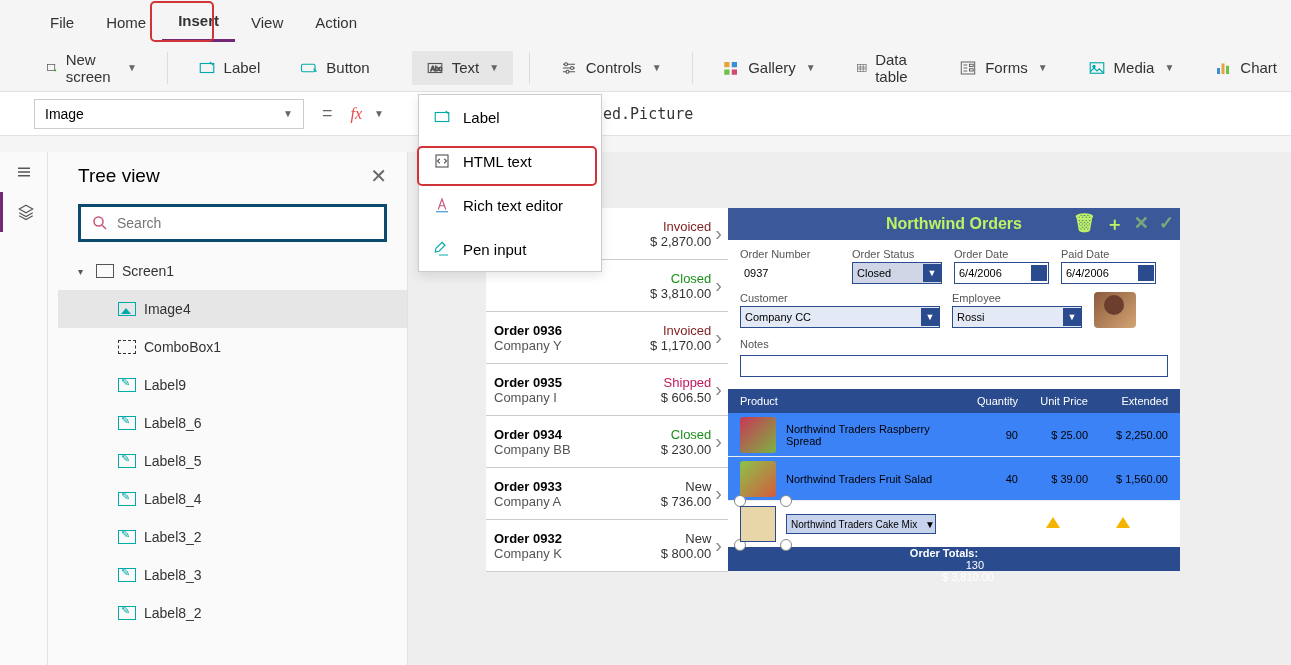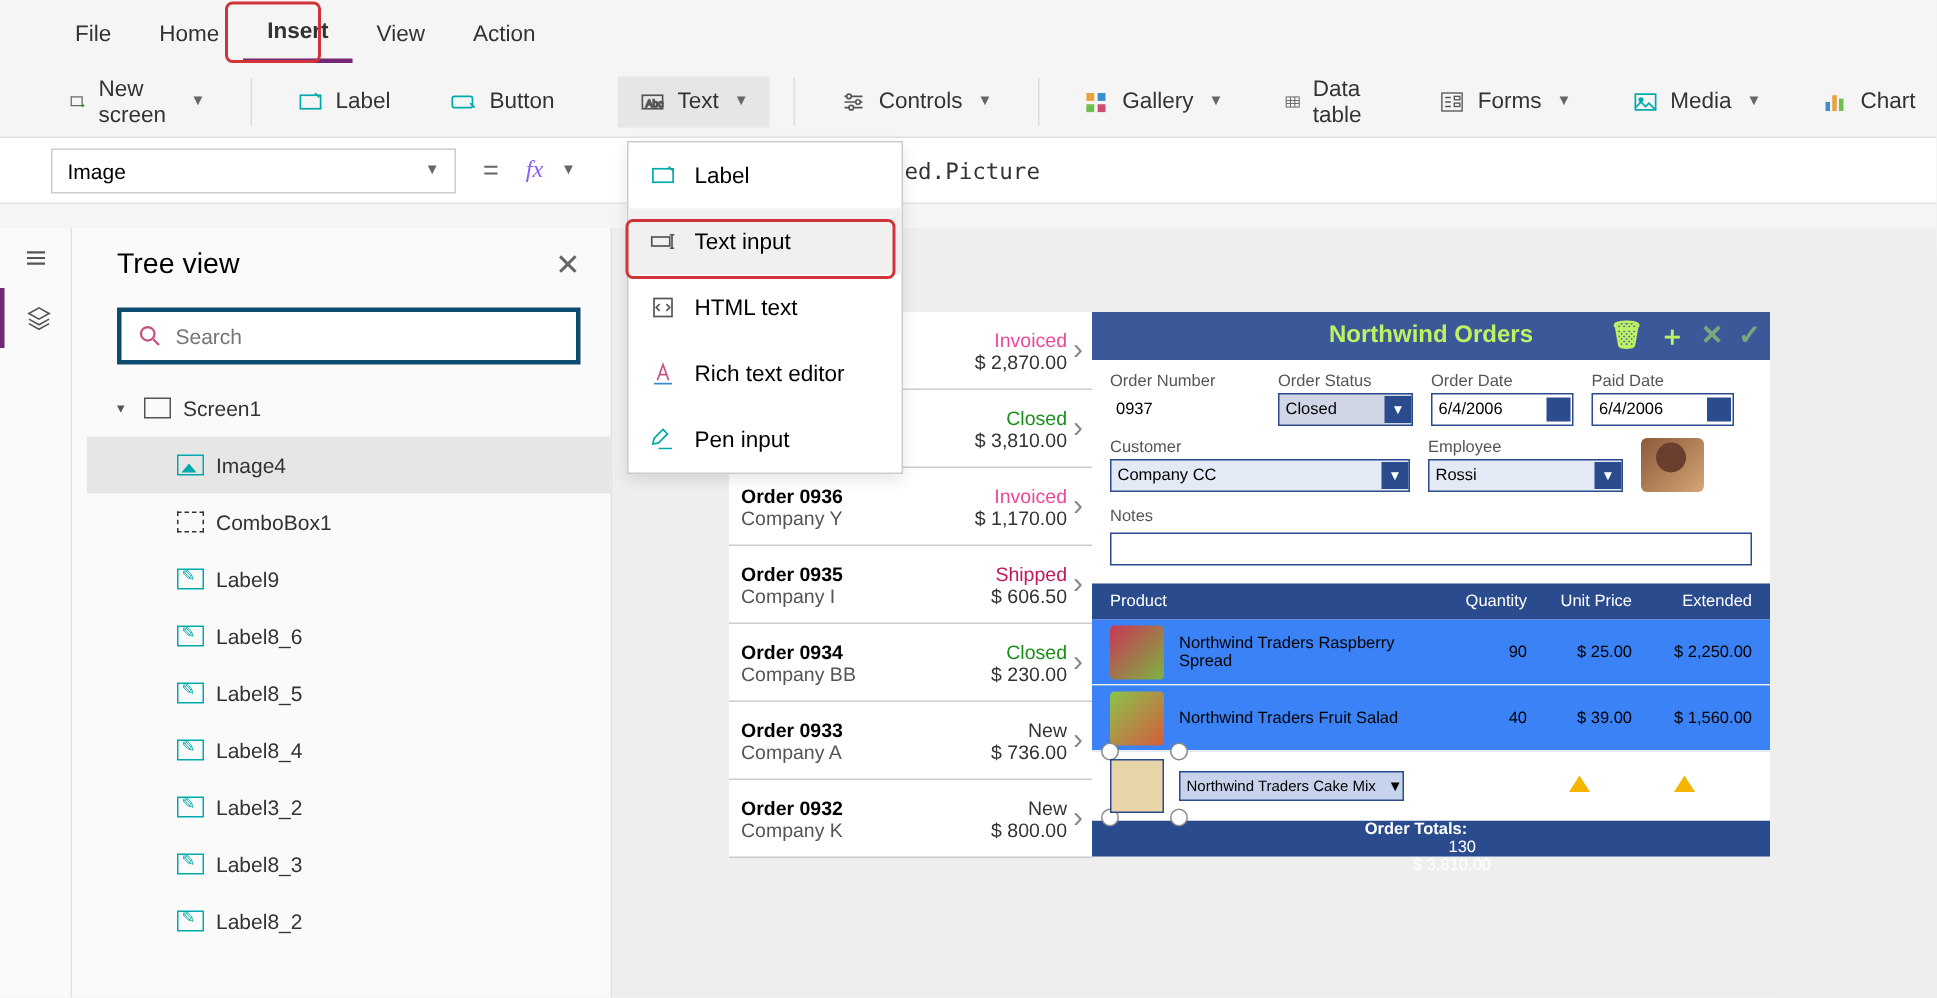--- a/index.html
+++ b/index.html
@@ -15,21 +15,21 @@
 .ribbon { display: flex; align-items: center; height: 48px; background: #f5f5f5; padding-left: 32px; gap: 12px; border-bottom: 1px solid #e1e1e1; }
 .ribbon .rbtn { display: flex; align-items: center; gap: 8px; padding: 8px 14px; font-size: 15px; color: #333; cursor: pointer; }
 .ribbon .rbtn.active { background: #e6e6e6; margin-left: 16px; }
 .ribbon .sep { width: 1px; height: 32px; background: #ddd; margin: 0 4px; }
 .chev { font-size: 10px; color: #666; margin-left: 2px; }
 
 
 .formulabar { display: flex; align-items: center; height: 44px; background: #fff; border-bottom: 1px solid #e1e1e1; padding-left: 34px; gap: 10px; }
 .prop-select { width: 270px; height: 30px; border: 1px solid #ccc; display: flex; align-items: center; justify-content: space-between; padding: 0 10px; background: #fff; font-size: 14px; }
 .eq { font-size: 18px; color: #666; padding: 0 8px; }
-.fx { font-style: italic; font-size: 16px; color: #8b5cf6; font-family: "Segoe UI", serif; }
+.fx { font-style: italic; font-size: 16px; color: #ef4444; font-family: "Segoe UI", serif; }
 .formula-text { font-family: Consolas, monospace; font-size: 15px; color: #333; padding-left: 200px;}
 
 
 .leftrail { position: absolute; left: 0; top: 152px; width: 48px; height: 520px; border-right: 1px solid #e1e1e1; background: #fafafa; }
 .leftrail .railbtn { width: 48px; height: 40px; display: flex; align-items: center; justify-content: center; color: #555; }
 .leftrail .railbtn.sel { border-left: 3px solid #742774; }
 
 .treepanel { position: absolute; left: 48px; top: 152px; width: 360px; height: 520px; background: #fafafa; border-right: 1px solid #e1e1e1; padding: 12px 0 0 0; }
 .treeheader { display: flex; align-items: center; justify-content: space-between; padding: 0 20px 10px 30px; }
 .treeheader h3 { font-size: 19px; font-weight: 400; }
@@ -61,21 +61,21 @@
 
 .orderlistwrap { position: absolute; left: 78px; top: 56px; width: 242px; background: #fff; }
 .orderrow { display: flex; align-items: center; justify-content: space-between; height: 52px; padding: 0 6px 0 8px; border-bottom: 1px solid #ccc; }
 .orderrow .left { display: flex; flex-direction: column; }
 .orderrow .left .name { font-weight: 600; font-size: 13px; }
 .orderrow .left .company { font-size: 13px; color: #555; }
 .orderrow .right { display: flex; align-items: center; gap: 4px; }
 .orderrow .right .vals { display: flex; flex-direction: column; align-items: flex-end; }
 .orderrow .right .status { font-size: 13px; }
 .orderrow .right .amount { font-size: 13px; color: #333; }
-.status-Invoiced { color: #ec4899; }
+.status-Invoiced { color: #7f1d1d; }
 .status-Closed { color: #1a8f1a; }
 .status-Shipped { color: #c2185b; }
 .status-New { color: #333; }
 .chevright { font-size: 20px; color: #888; font-weight: 300; }
 .warn-tri { width: 0; height: 0; border-left: 8px solid transparent; border-right: 8px solid transparent; border-bottom: 13px solid #f5b400; margin-right: 4px; }
 
 
 .detail { position: absolute; left: 320px; top: 56px; width: 452px; }
 .detailhead { height: 32px; background: #3b5998; color: #bef264; display: flex; align-items: center; justify-content: center; font-size: 16px; font-weight: 600; position: relative; }
 .detailhead .icons { position: absolute; right: 6px; display: flex; gap: 10px; font-size: 18px; }
@@ -304,27 +304,20 @@
 </div>
 
 <div class="dropdown">
   <div class="ditem">
     <svg class="ico" viewBox="0 0 24 24" fill="none" stroke="#0aa" stroke-width="1.5">
         <rect x="3" y="6" width="18" height="12"></rect>
         <path d="M17 4l4 4"></path>
       </svg>
     <span>Label</span>
   </div>
-  <div class="ditem hl">
-    <svg class="ico" viewBox="0 0 24 24" fill="none" stroke="#555" stroke-width="1.5">
-        <rect x="2" y="8" width="16" height="8"></rect>
-        <path d="M20 6v12M18 6h4M18 18h4"></path>
-      </svg>
-    <span>Text input</span>
-  </div>
   <div class="ditem">
     <svg class="ico" viewBox="0 0 24 24" fill="none" stroke="#555" stroke-width="1.5">
         <rect x="4" y="4" width="16" height="16"></rect>
         <path d="M9 9l-3 3 3 3M15 9l3 3-3 3"></path>
       </svg>
     <span>HTML text</span>
   </div>
   <div class="ditem">
     <svg class="ico" viewBox="0 0 24 24" fill="none" stroke="#c6537d" stroke-width="1.5">
         <path d="M7 18L12 4l5 14M9 13h6"></path>

